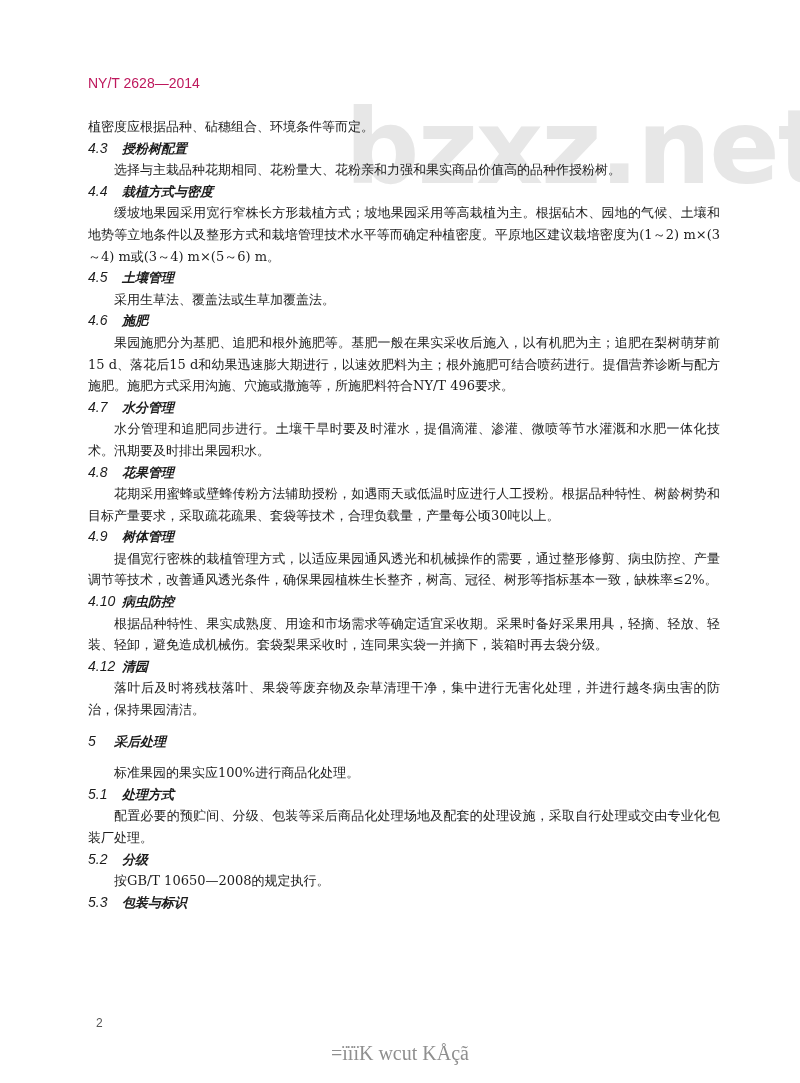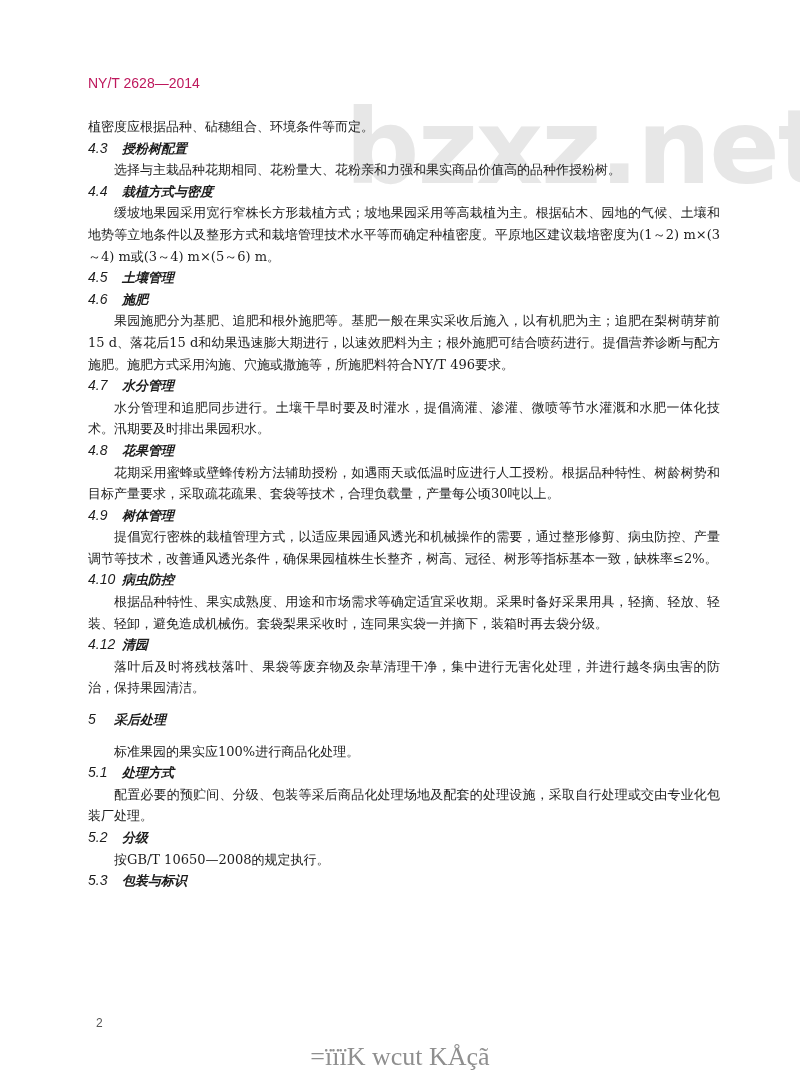--- a/index.html
+++ b/index.html
@@ -28,40 +28,41 @@
   .heading { margin: 0; font-weight: bold; font-family: "DejaVu Sans", "Liberation Sans", sans-serif; font-size: 13px; font-style: italic; }
   .heading .num { font-weight: normal; font-family: "Liberation Sans", sans-serif; display: inline-block; min-width: 34px; font-size: 14px; }
   .heading.h1 { margin-top: 10px; margin-bottom: 10px; }
   .heading.h1 .num { min-width: 26px; }
   .page-num {
     position: absolute; left: 96px; top: 1016px; font-size: 12px; color: #555;
     font-family: "Liberation Sans", sans-serif; z-index: 1;
   }
   .footer-garble {
     position: absolute; left: 0; width: 800px; top: 1042px; text-align: center;
-    font-family: "Liberation Serif", serif; font-size: 26px; color: #8f8f8f; z-index: 1;
+    font-family: "Liberation Serif", serif; font-size: 20px; color: #8f8f8f; z-index: 1;
   }
 </style>
 </head>
 <body>
 
 <div class="page">
   <div class="watermark">bzxz.net</div>
   <div class="doc-code">NY/T 2628—2014</div>
 
   <div class="body">
     <p class="para noindent">植密度应根据品种、砧穗组合、环境条件等而定。</p>
 
     <p class="heading"><span class="num">4.3</span><span>授粉树配置</span></p>
     <p class="para">选择与主栽品种花期相同、花粉量大、花粉亲和力强和果实商品价值高的品种作授粉树。</p>
 
     <p class="heading"><span class="num">4.4</span><span>栽植方式与密度</span></p>
     <p class="para">缓坡地果园采用宽行窄株长方形栽植方式；坡地果园采用等高栽植为主。根据砧木、园地的气候、土壤和地势等立地条件以及整形方式和栽培管理技术水平等而确定种植密度。平原地区建议栽培密度为(1～2) m×(3～4) m或(3～4) m×(5～6) m。</p>
 
     <p class="heading"><span class="num">4.5</span><span>土壤管理</span></p>
+    <p class="para">采用生草法、覆盖法或生草加覆盖法。</p>
 
     <p class="heading"><span class="num">4.6</span><span>施肥</span></p>
     <p class="para">果园施肥分为基肥、追肥和根外施肥等。基肥一般在果实采收后施入，以有机肥为主；追肥在梨树萌芽前15 d、落花后15 d和幼果迅速膨大期进行，以速效肥料为主；根外施肥可结合喷药进行。提倡营养诊断与配方施肥。施肥方式采用沟施、穴施或撒施等，所施肥料符合NY/T 496要求。</p>
 
     <p class="heading"><span class="num">4.7</span><span>水分管理</span></p>
     <p class="para">水分管理和追肥同步进行。土壤干旱时要及时灌水，提倡滴灌、渗灌、微喷等节水灌溉和水肥一体化技术。汛期要及时排出果园积水。</p>
 
     <p class="heading"><span class="num">4.8</span><span>花果管理</span></p>
     <p class="para">花期采用蜜蜂或壁蜂传粉方法辅助授粉，如遇雨天或低温时应进行人工授粉。根据品种特性、树龄树势和目标产量要求，采取疏花疏果、套袋等技术，合理负载量，产量每公顷30吨以上。</p>
 

